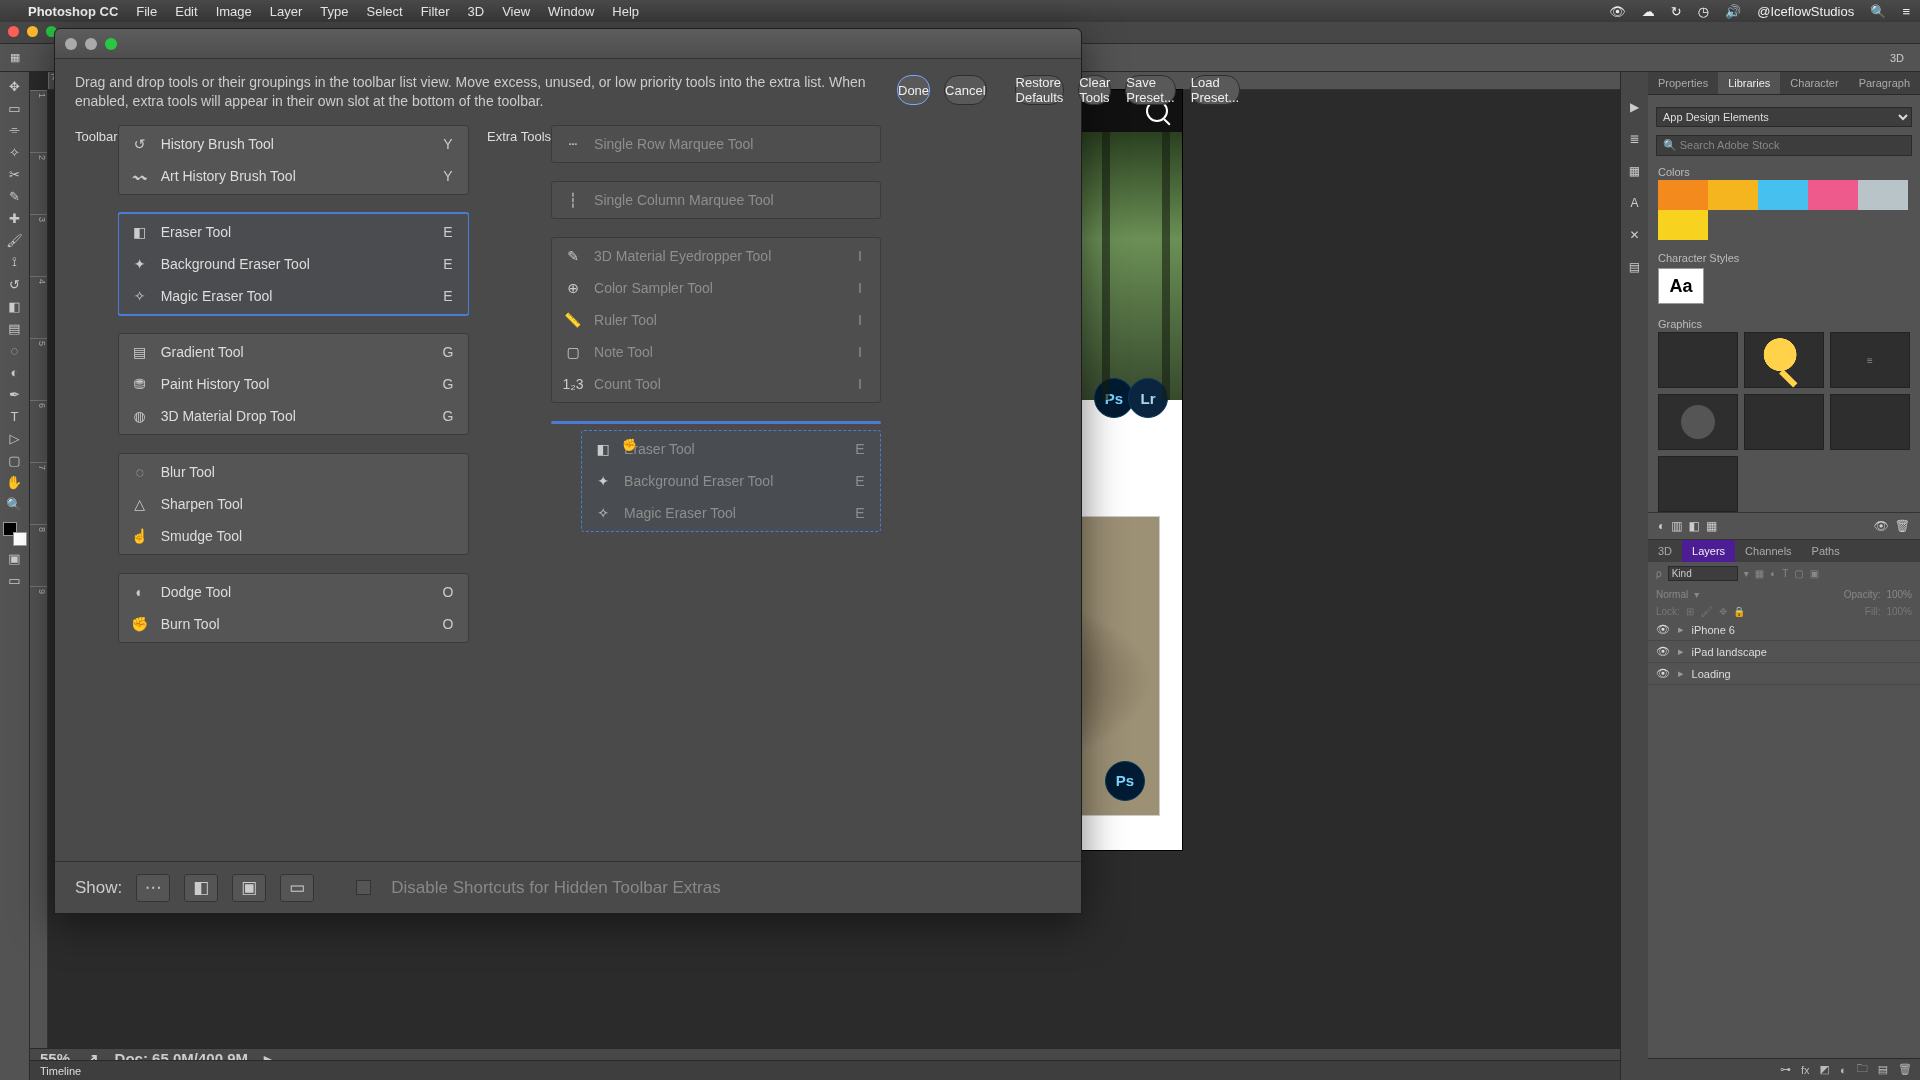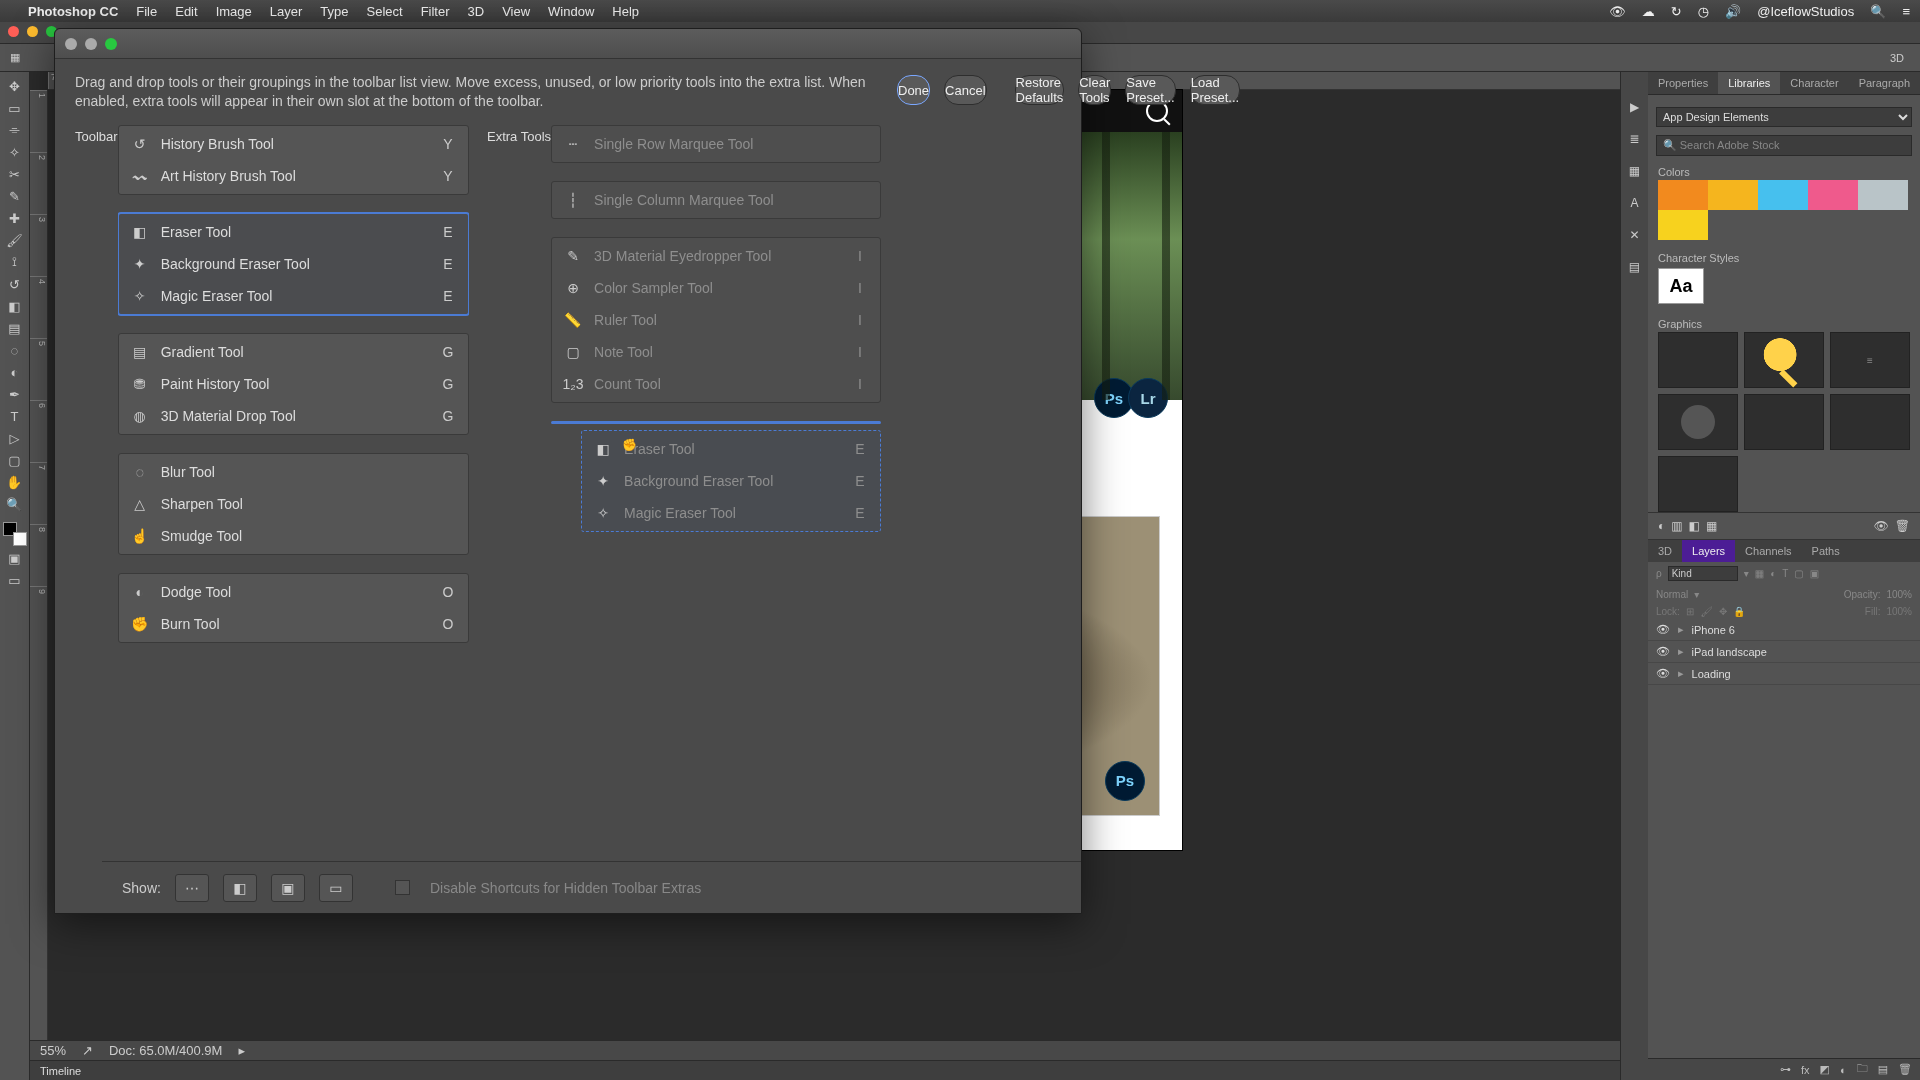--- a/index.html
+++ b/index.html
@@ -49,21 +49,21 @@
 .art{padding:24px 22px 8px;}
 .art h2{color:#d12b6e;font-size:22px;font-weight:700;margin-bottom:8px;}
 .art p{color:#6b8299;font-size:15px;line-height:1.45;}
 .face{margin-top:14px;height:300px;background:
  radial-gradient(circle at 67% 42%,#f1e2d2 0 22%,transparent 23%),
  radial-gradient(ellipse at 35% 55%,#8a7a5e,#5d523e 55%,#9c9075 70%),#bfae90;border:1px solid #ccc;position:relative;}
 .face .ps2{position:absolute;right:14px;bottom:14px;}
 .face .play{position:absolute;left:8px;bottom:-22px;width:42px;height:42px;border-radius:50%;background:rgba(70,70,70,.7);display:flex;align-items:center;justify-content:center;}
 .face .play:before{content:"";border-left:14px solid #eee;border-top:9px solid transparent;border-bottom:9px solid transparent;margin-left:3px;}
 .art2 h2{color:#d12b6e;font-size:22px;font-weight:700;margin-top:30px;}
-.statusbar{position:absolute;left:0;right:0;bottom:20px;height:20px;background:#484848;border-top:1px solid #2a2a2a;display:flex;align-items:center;font-size:13px;color:#ccc;padding:0 10px;gap:16px;}
+.statusbar{position:absolute;left:0;right:0;bottom:12px;height:20px;background:#484848;border-top:1px solid #2a2a2a;display:flex;align-items:center;font-size:15px;color:#ccc;padding:0 10px;gap:16px;font-weight:bold;}
 .timeline-bar{position:absolute;left:0;right:0;bottom:0;height:20px;background:#3e3e3e;border-top:1px solid #2a2a2a;display:flex;align-items:center;padding:0 10px;color:#ddd;font-size:11px;}
 
 
 .right-col { width:300px; background:#535353; border-left:1px solid #2a2a2a; display:flex; }
 .right-iconstrip{width:30px;background:#474747;display:flex;flex-direction:column;align-items:center;padding-top:26px;gap:14px;}
 .right-iconstrip .ri{width:18px;height:18px;color:#ccc;display:flex;align-items:center;justify-content:center;}
 .panels{flex:1;display:flex;flex-direction:column;}
 .tabbar{display:flex;background:#3f3f3f;border-bottom:1px solid #2a2a2a;font-size:11px;}
 .tabbar span{padding:5px 10px;color:#aaa;}
 .tabbar span.active{background:#535353;color:#eee;}
@@ -119,21 +119,21 @@
 .extra .group{background:#4e4e4e;}
 .extra .row{color:#8e8e8e;}
 .extra .row .kb{color:#8e8e8e;}
 .drop-line{height:3px;background:#4b7bd4;margin:6px 0;border-radius:2px;}
 .ghost{border:1px dashed #4b7bd4;border-radius:3px;background:rgba(75,123,212,.06);padding:2px 0;position:relative;}
 .ghost .row{color:#8e8e8e;}
 .ghost .grab{position:absolute;left:40px;top:7px;color:#ddd;}
 .modal-right{width:164px;display:flex;flex-direction:row;gap:14px;padding-top:2px;}
 .btn{background:#595959;border:1px solid #2e2e2e;border-radius:14px;height:30px;color:#eee;font-size:13px;display:flex;align-items:center;justify-content:center;cursor:default;}
 .btn.primary{border:1px solid #7aa7ff;}
-.modal-footer{height:52px;border-top:1px solid #333;display:flex;align-items:center;gap:14px;padding:0 20px;color:#ccc;font-size:14px;margin-left:47px;}
+.modal-footer{height:52px;border-top:1px solid #333;display:flex;align-items:center;gap:14px;padding:0 20px;color:#ccc;font-size:17px;}
 .modal-footer .mode{width:34px;height:28px;background:#555;border:1px solid #333;display:flex;align-items:center;justify-content:center;border-radius:3px;}
 .chk{width:15px;height:15px;background:#555;border:1px solid #333;display:inline-block;margin-right:6px;}
 .disable-label{color:#888;}
 </style>
 </head>
 <body>
 
 <div class="mac-menubar">
   <div class="left">
     <span class="apple"></span>

